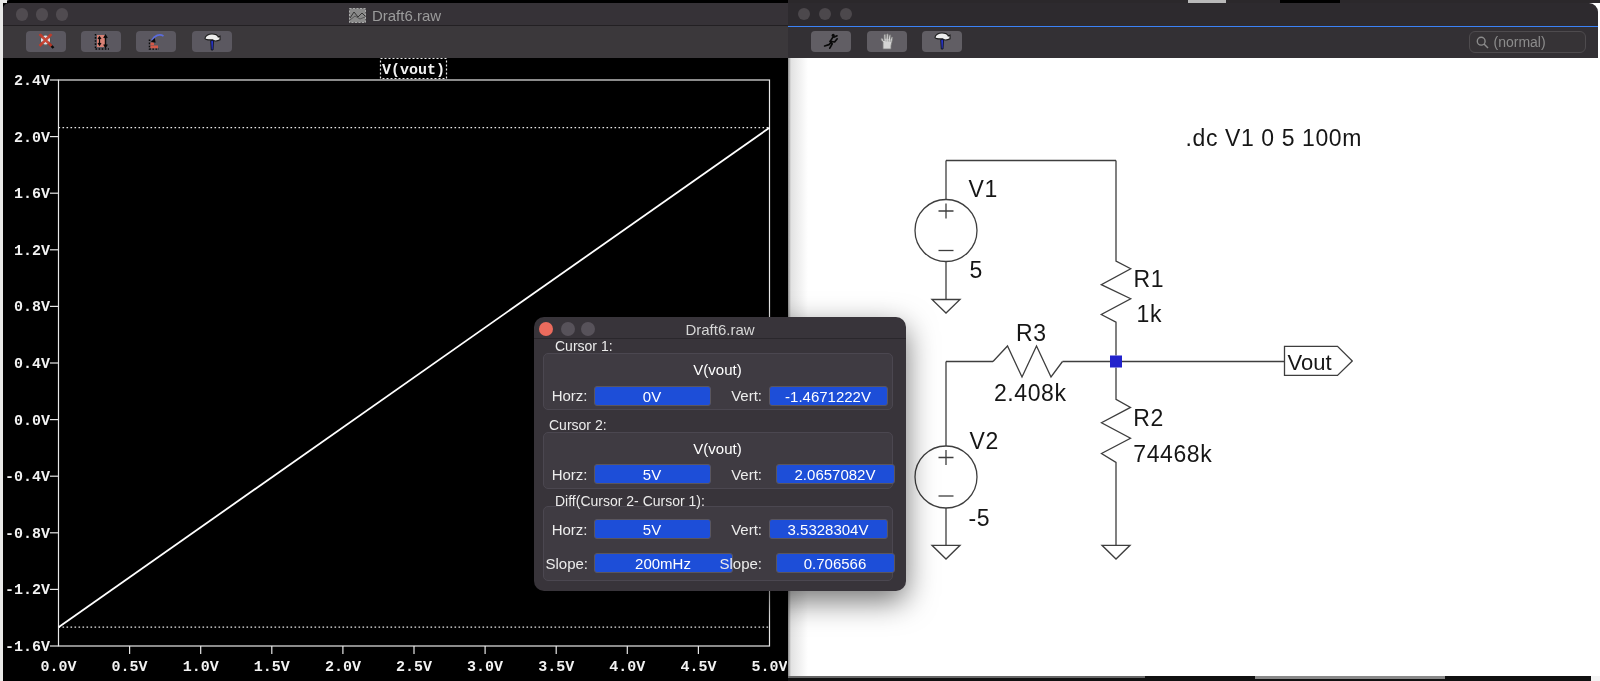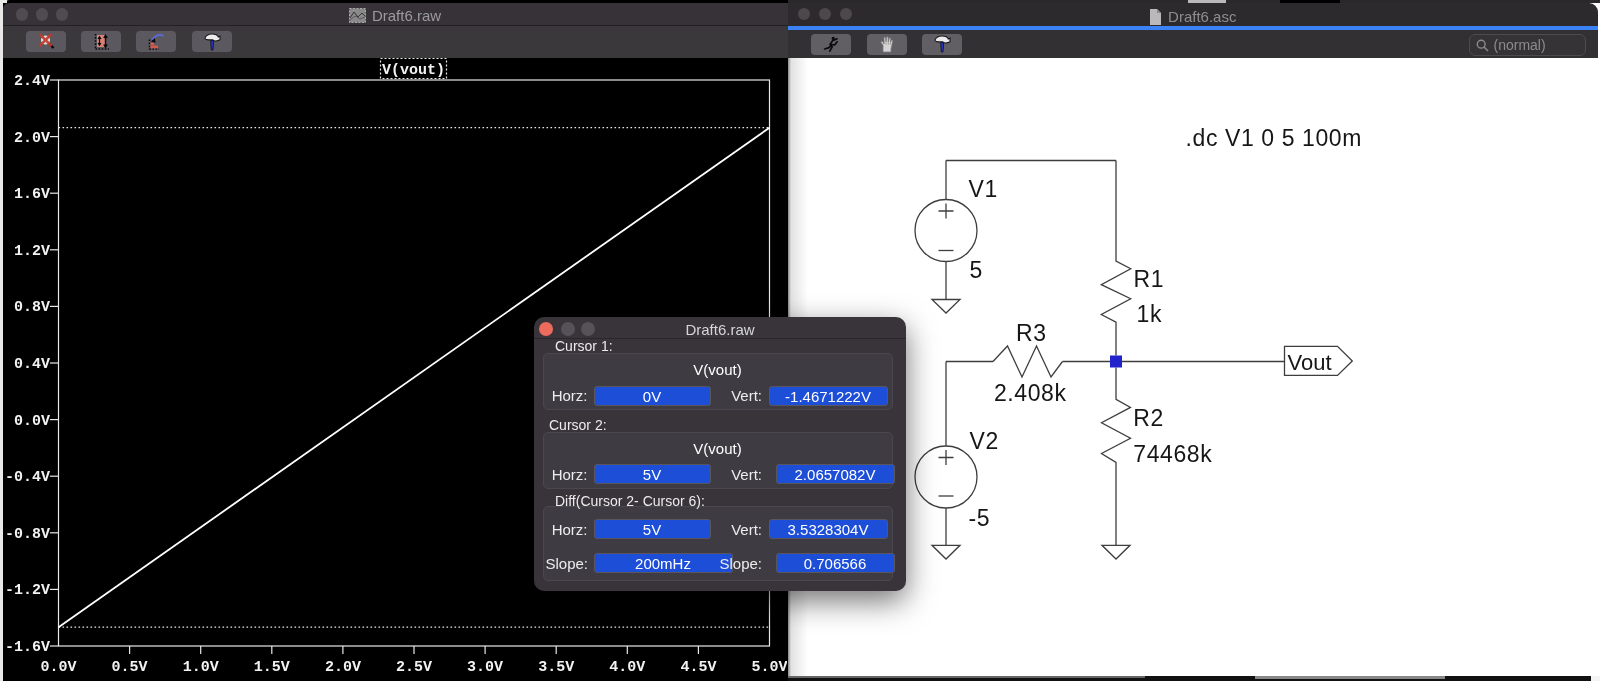--- a/index.html
+++ b/index.html
@@ -14,21 +14,21 @@
 #ltitle-text { width:100%; top:4.5px; text-align:center; color:#9b9b9b; font-size:15px; }
 #ltoolbar { left:0; top:25px; width:100%; height:33px; background:#3b383b; border-top:1px solid #232023; }
 .tbtn { top:5px; width:40px; height:21px; background:#5b5860; border-radius:4px; }
 .tbtn svg { position:absolute; left:50%; top:50%; transform:translate(-50%,-50%); }
 
 
 #rightwin { left:787.5px; top:0; width:812.5px; height:681px; background:#fff; }
 #rsliver { left:0; top:0; width:100%; height:3px; background:#2b282b; }
 #rtitle { left:0; top:3px; width:810.5px; height:23px; background:#2d2a2e; border-top-right-radius:9px; }
 #rtitle .tl { background:#4c484c; top:4.5px; }
-#rtoolbar { left:0; top:26px; width:810.5px; height:31.5px; background:#333034; border-top:4px solid #3b82f6; }
+#rtoolbar { left:0; top:26px; width:810.5px; height:31.5px; background:#333034; border-top:1px solid #3b82f6; }
 .rbtn { top:4px; width:40px; height:21px; background:#615e64; border-radius:4px; }
 #rtitle-text { width:100%; top:5px; text-align:center; color:#8e8e8e; font-size:15px; }
 #searchbox { left:681px; top:4px; width:117px; height:22px; background:#363336; border:1px solid #4e4b4e; border-radius:6px; color:#8c8c8c; font-size:14px; }
 #schem { left:0; top:57.5px; width:812.5px; height:618.5px; background:#fff; }
 #lshadow { left:0; top:0; width:20px; height:100%; background:linear-gradient(to right, rgba(40,40,40,0.55), rgba(140,140,140,0.25) 15%, rgba(255,255,255,0)); }
 #rbottom { left:0; top:676px; width:812.5px; height:5px; background:#111; }
 
 
 #dialog { left:534px; top:317px; width:372px; height:274px; background:#38343a; border-radius:10px; box-shadow:0 10px 30px rgba(0,0,0,0.55); }
 #dtitle { left:0; top:0; width:100%; height:22px; border-bottom:1px solid #2a272c; }
@@ -158,24 +158,20 @@
 
 <div id="rightwin" class="abs">
   <div id="rsliver" class="abs">
       <div class="abs" style="left:400px;top:0;width:38px;height:3px;background:#b9b9b9;"></div>
       <div class="abs" style="left:492px;top:0;width:60px;height:3px;background:#000;"></div>
     </div>
   <div id="rtitle" class="abs">
     <div class="tl abs" style="left:10px;"></div>
     <div class="tl abs" style="left:31px;"></div>
     <div class="tl abs" style="left:52px;"></div>
-    <div id="rtitle-text" class="abs"><svg width="13" height="16" viewBox="0 0 13 16" style="vertical-align:-3px;margin-right:6px">
-          <path d="M1 0 L8 0 L12 4 L12 16 L1 16 Z" fill="#b9b9b9"></path>
-          <path d="M8 0 L8 4 L12 4 Z" fill="#8a8a8a"></path>
-        </svg>Draft6.asc</div>
   </div>
   <div id="rtoolbar" class="abs">
     <div class="rbtn abs" style="left:23.5px;">
         <svg style="position:absolute;left:11px;top:2px" width="17" height="17" viewBox="0 0 17 17">
       <g stroke="#0a0a0a" stroke-width="1.7" fill="none" stroke-linecap="round" stroke-linejoin="round">
         <circle cx="11.2" cy="2.4" r="1.6" fill="#0a0a0a" stroke="none"></circle>
         <path d="M10.6 4.6 L8.2 8.4 L10.2 10.8 L7.8 15.2"></path>
         <path d="M8.2 8.4 L12.6 9.0 L15.2 5.8"></path>
         <path d="M2.6 13.0 L7.0 11.6 L9.0 9.6"></path>
         <path d="M11.8 4.2 L15.0 2.8"></path>
@@ -277,21 +273,21 @@
     <div class="fld abs" style="left:225px;top:31.5px;width:119px;">-1.4671222V</div>
   </div>
   <div class="dlabel abs" style="left:15px;top:100px;">Cursor 2:</div>
   <div class="group abs" style="top:114.5px;height:57px;">
     <div class="ginner abs" style="width:100%;top:7px;text-align:center;">V(vout)</div>
     <div class="flabel abs" style="left:2px;top:33px;width:42px;">Horz:</div>
     <div class="fld abs" style="left:50px;top:31.5px;width:117px;">5V</div>
     <div class="flabel abs" style="left:181.5px;top:33px;width:37px;">Vert:</div>
     <div class="fld abs" style="left:232px;top:31.5px;width:119px;">2.0657082V</div>
   </div>
-  <div class="dlabel abs" style="left:21px;top:175.5px;">Diff(Cursor 2- Cursor 6):</div>
+  <div class="dlabel abs" style="left:21px;top:175.5px;">Diff(Cursor 2- Cursor 1):</div>
   <div class="group abs" style="top:189px;height:74.5px;">
     <div class="flabel abs" style="left:2px;top:14px;width:42px;">Horz:</div>
     <div class="fld abs" style="left:50px;top:12px;width:117px;">5V</div>
     <div class="flabel abs" style="left:171px;top:14px;width:47.5px;">Vert:</div>
     <div class="fld abs" style="left:225px;top:12px;width:119px;">3.5328304V</div>
     <div class="flabel abs" style="left:2px;top:48px;width:42px;">Slope:</div>
     <div class="fld abs" style="left:50px;top:46px;width:139px;">200mHz</div>
     <div class="flabel abs" style="left:171px;top:48px;width:47.5px;">Slope:</div>
     <div class="fld abs" style="left:232px;top:46px;width:119px;">0.706566</div>
   </div>

